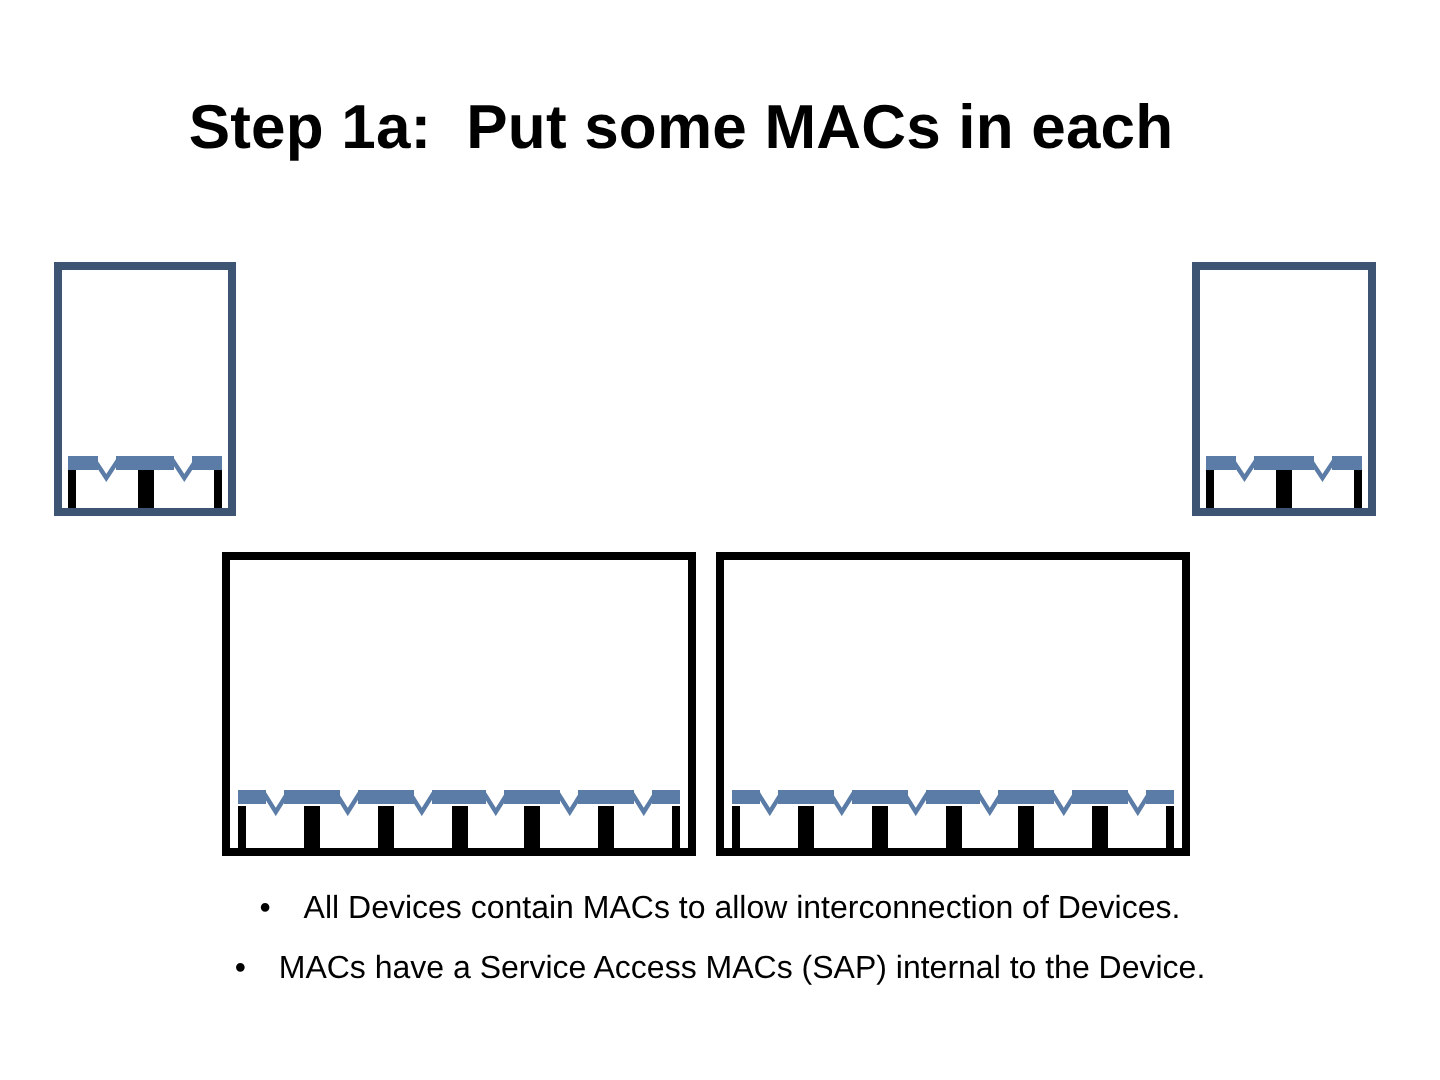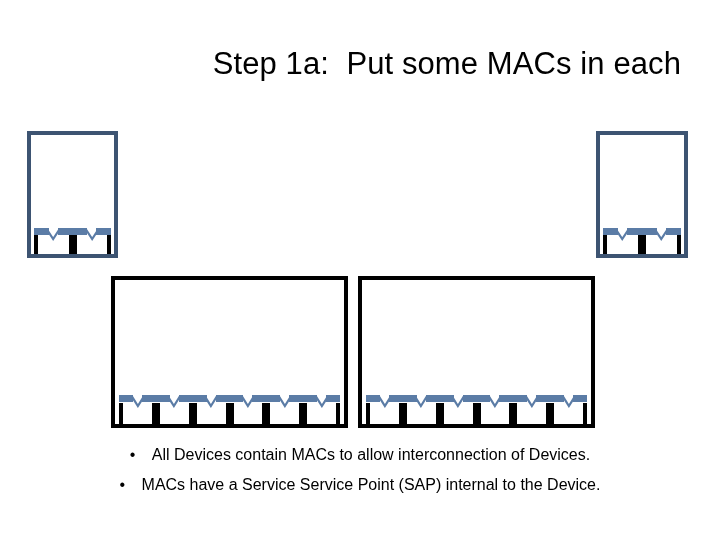--- a/index.html
+++ b/index.html
@@ -16,24 +16,24 @@
     font-family: "Liberation Sans", sans-serif;
     color: #000000;
   }
 
   
   #slide-title {
     position: absolute;
     left: 0;
     top: 44px;
     width: 681px;
-    text-align: right;
+    text-align: center;
     font-size: 31px;
     line-height: 40px;
-    font-weight: normal;
+    font-weight: bold;
     letter-spacing: 0.1px;
     color: #000000;
     white-space: pre;
   }
 
   
   .device {
     position: absolute;
     box-sizing: border-box;
     background: #ffffff;
@@ -319,14 +319,14 @@
             </svg>
           </div>
         </div>
       </div>
   </div>
 
 </div>
 
 <div id="bullet-list">
     <div class="bullet-line"><span class="bullet-mark">•</span><span>All Devices contain MACs to allow interconnection of Devices.</span></div>
-    <div class="bullet-line"><span class="bullet-mark">•</span><span>MACs have a Service Service Point (SAP) internal to the Device.</span></div>
+    <div class="bullet-line"><span class="bullet-mark">•</span><span>MACs have a Service Access MACs (SAP) internal to the Device.</span></div>
   </div>
 
 </body></html>

